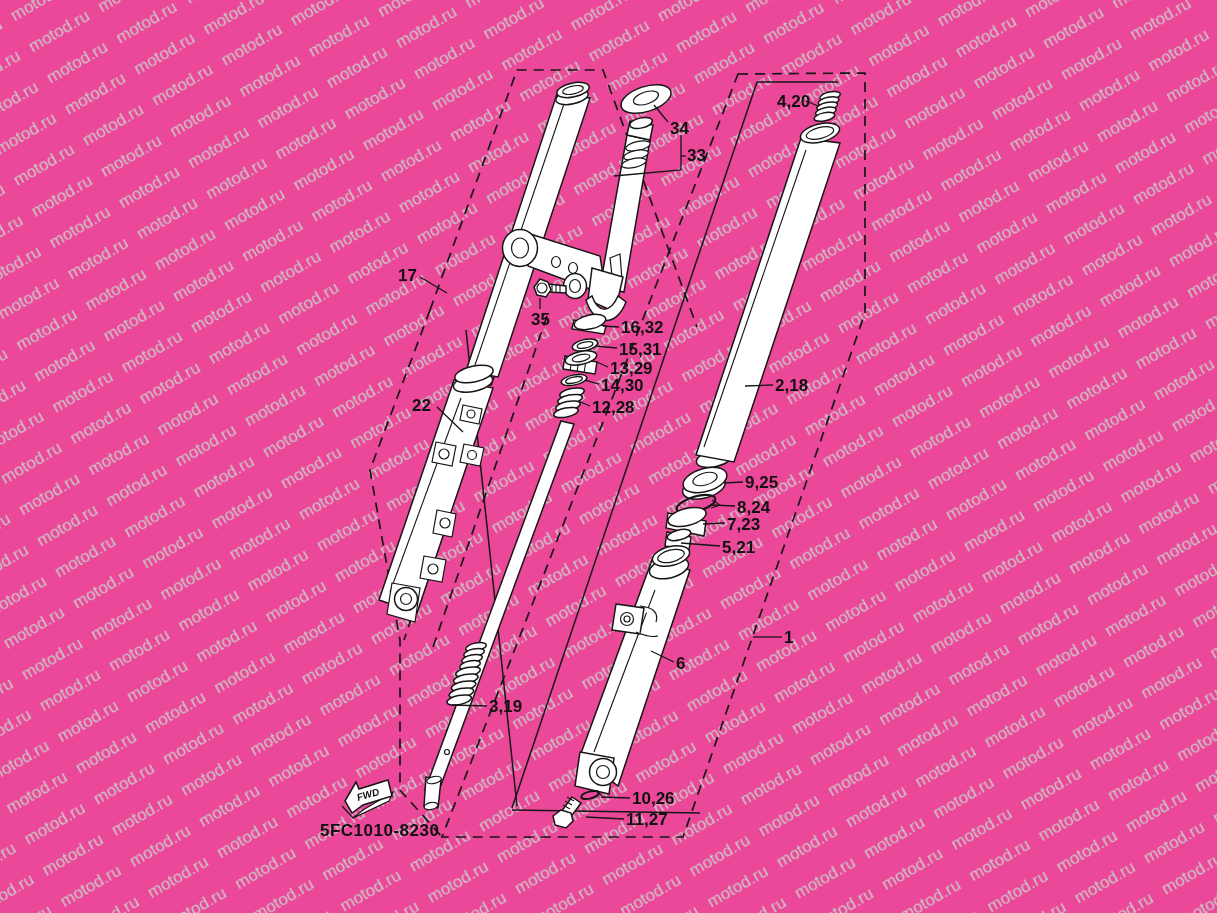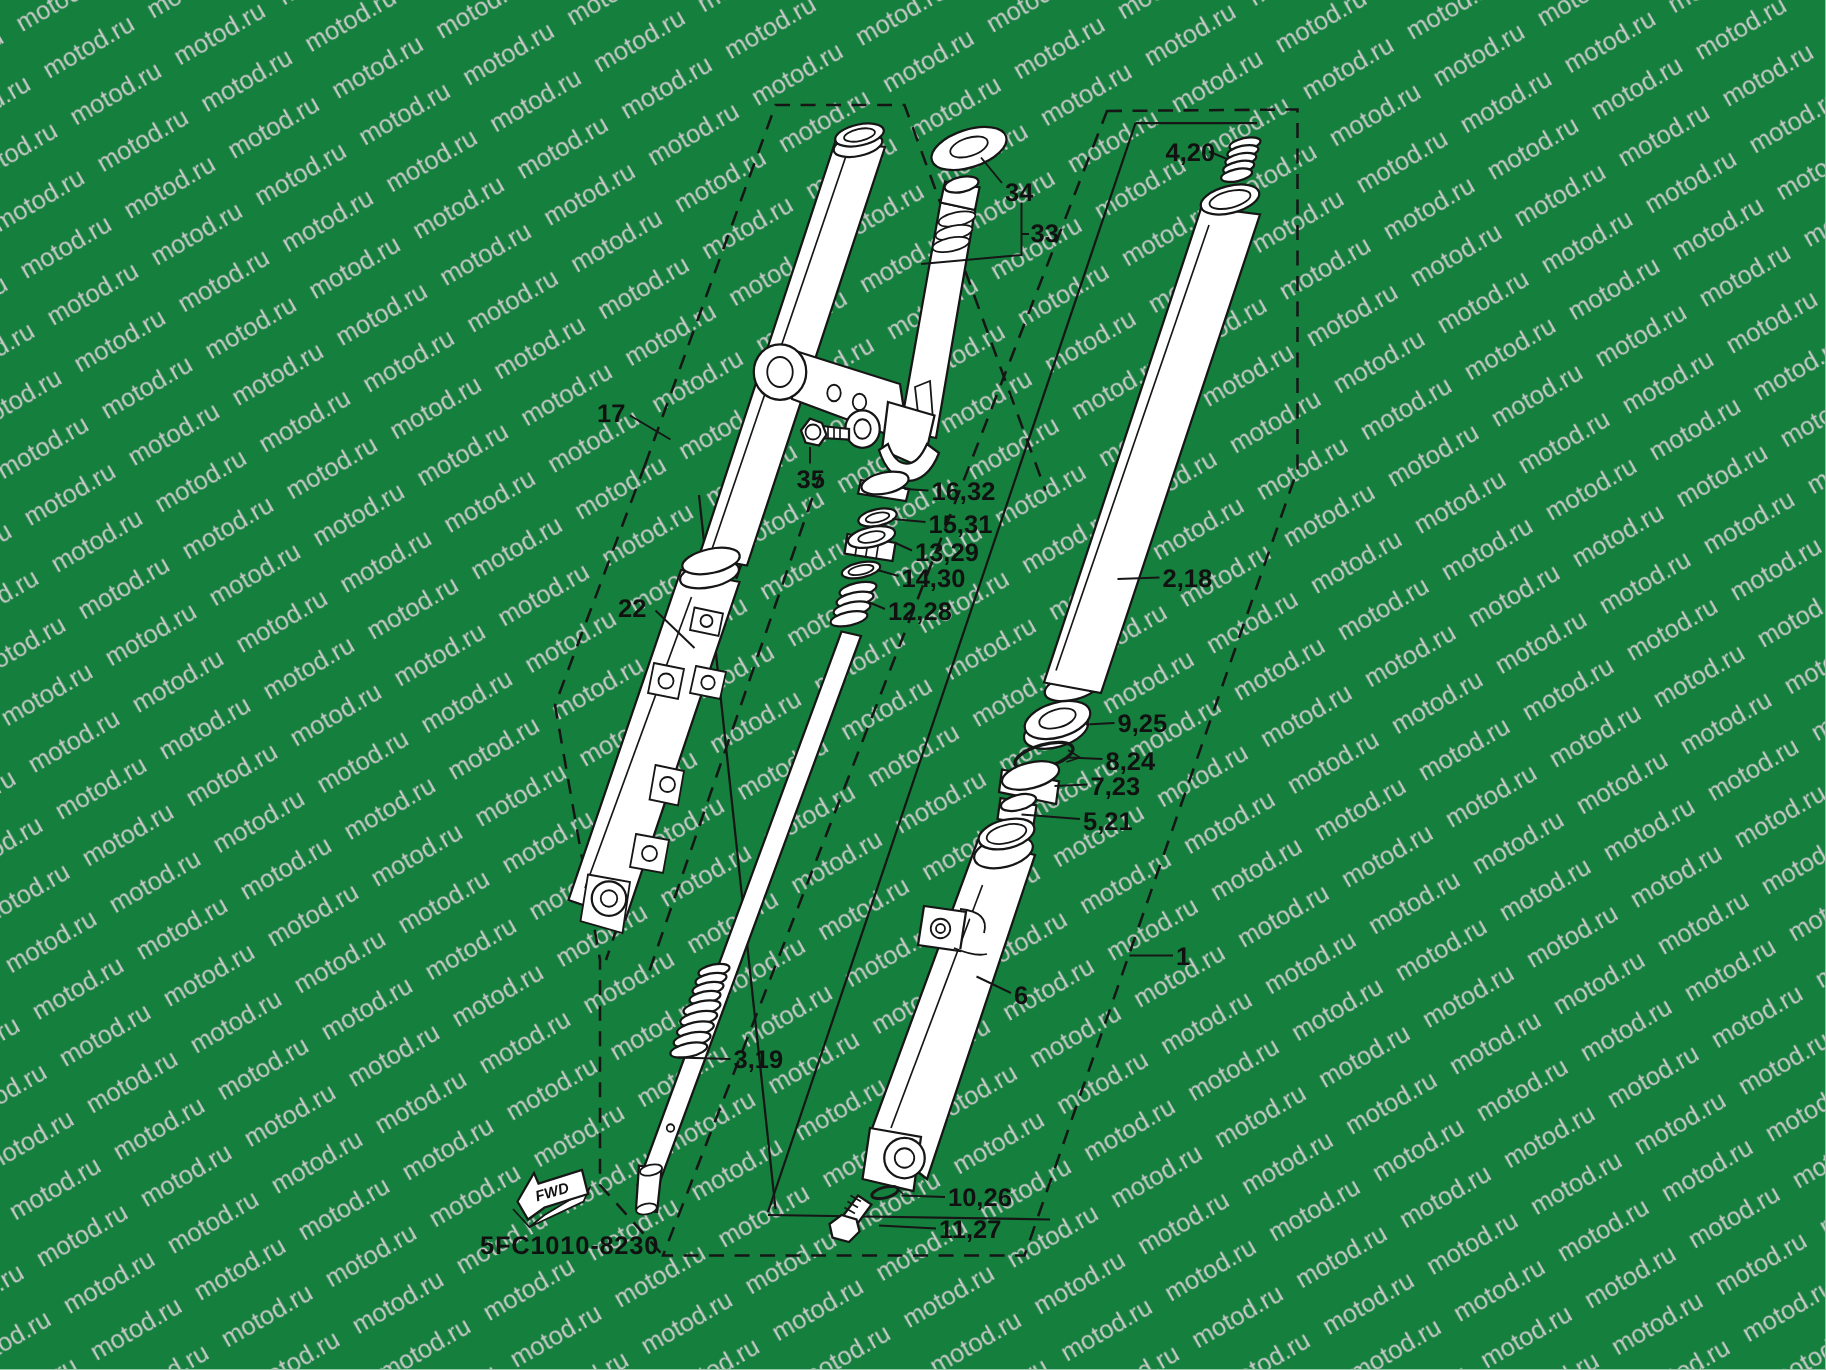--- a/index.html
+++ b/index.html
@@ -1,16 +1,16 @@
 <!DOCTYPE html>
 <html><head>
 <meta charset="utf-8">
 <style>
   html,body{margin:0;padding:0;background:#fff;}
-  #stage{position:relative;width:1217px;height:913px;background:#15803d;overflow:hidden;
+  #stage{position:relative;width:1217px;height:913px;background:#ec4899;overflow:hidden;
          font-family:"Liberation Sans", sans-serif;text-align:center;}
   svg{display:block;}
   .lbl{font-family:"Liberation Sans", sans-serif;font-weight:bold;font-size:17px;fill:#111;}
   .code{font-family:"Liberation Sans", sans-serif;font-weight:bold;font-size:17px;fill:#111;letter-spacing:.5px;}
   .fwdtxt{font-family:"Liberation Sans", sans-serif;font-weight:bold;font-style:italic;font-size:10px;fill:#111;}
   .wmtxt{font-family:"Liberation Sans", sans-serif;font-size:17px;}
   .ink{stroke:#161616;fill:none;stroke-width:1.5;}
   .inkthin{stroke:#161616;fill:none;stroke-width:1.1;}
   .white{fill:#ffffff;stroke:#161616;stroke-width:1.5;}
   .whitethin{fill:#ffffff;stroke:#161616;stroke-width:1.2;}

